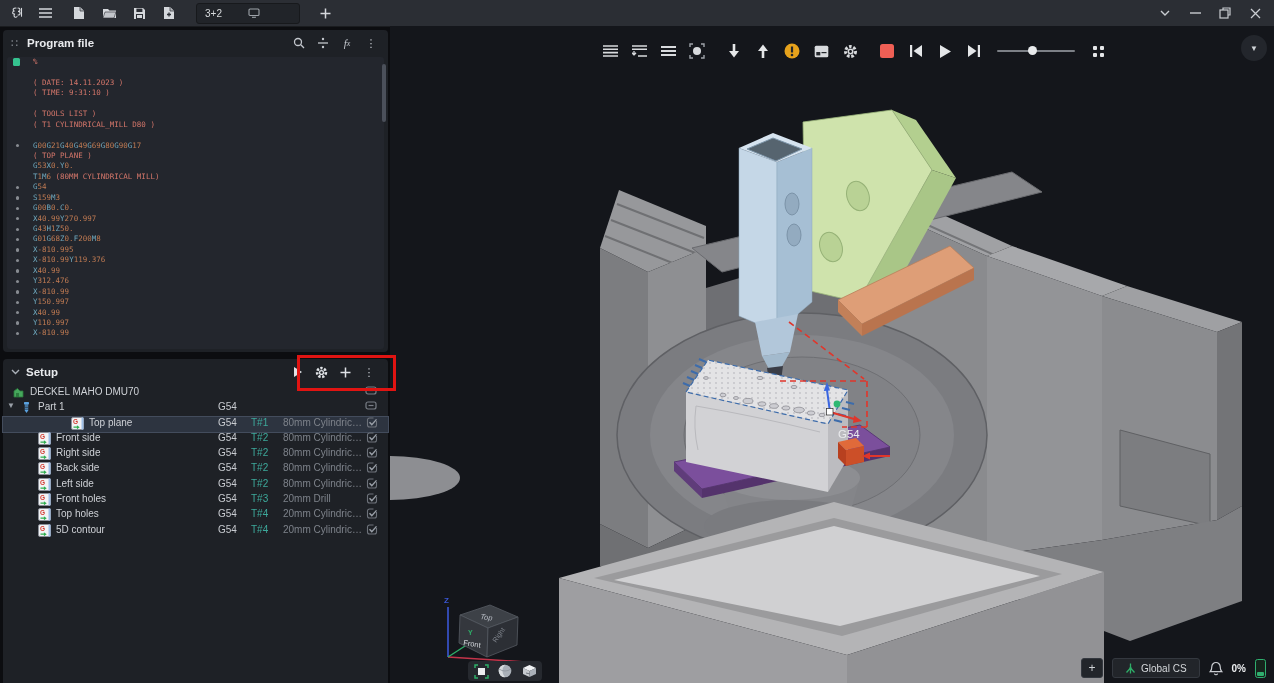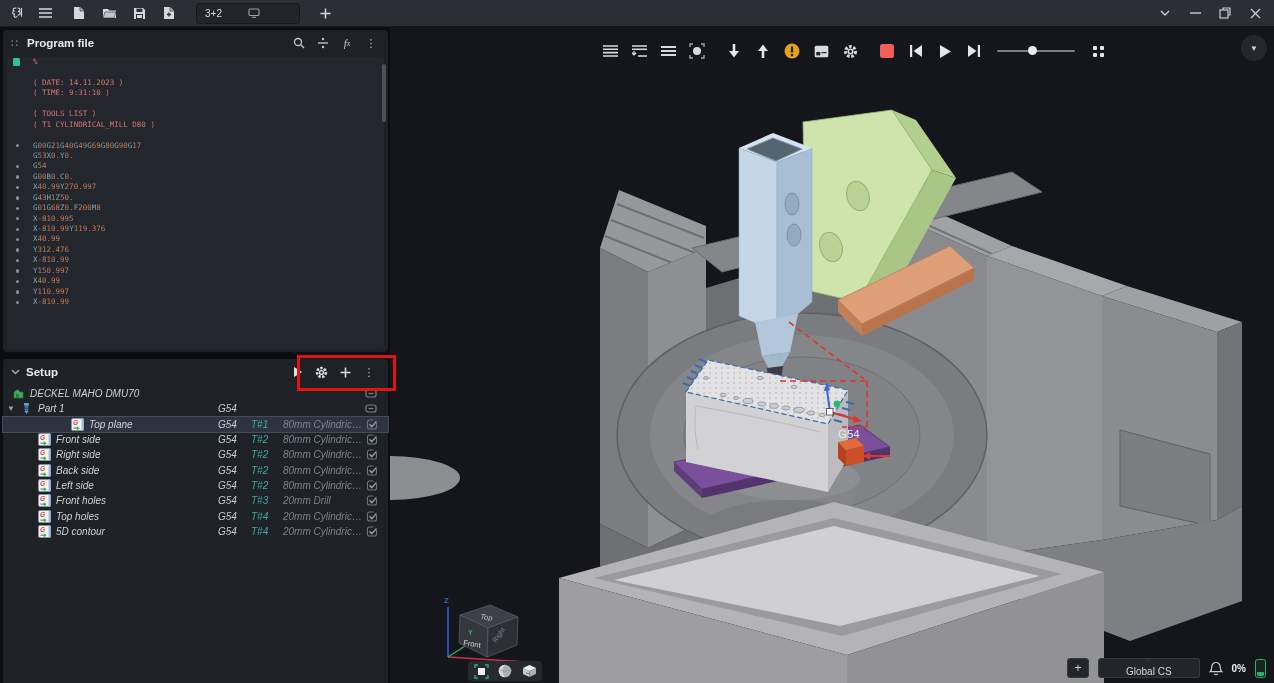--- a/index.html
+++ b/index.html
@@ -31,21 +31,21 @@
   .code-area{position:absolute;top:27px;left:4px;right:4px;bottom:3px;background:#23262d;
     border-radius:3px;overflow:hidden;font-family:"DejaVu Sans Mono",monospace;font-size:7.5px;}
   .code-line{height:10.45px;line-height:10.45px;white-space:pre;position:relative;padding-left:26px;}
   .code-gutter{position:absolute;left:0;top:0;width:22px;height:100%;}
   .bullet{position:absolute;left:9px;top:3.5px;width:3.4px;height:3.4px;border-radius:50%;background:#878b91;}
   .bookmark{position:absolute;left:6px;top:1px;width:7px;height:8px;background:#35c28f;border-radius:1.5px;}
   .cl-c{color:#d4766a;} .cl-k{color:#6fa8bd;} .cl-n{color:#bf7a52;}
   .code-scrollbar{position:absolute;right:2px;top:34px;width:4px;height:58px;background:#4b505a;border-radius:2px;}
   
   .tree{position:absolute;top:27px;left:0;right:0;}
-  .tree-row{height:15.3px;display:flex;align-items:center;font-size:10px;color:#ced1d6;position:relative;font-style:italic;}
+  .tree-row{height:15.3px;display:flex;font-size:10px;color:#ced1d6;position:relative;}
   .tree-row .chev{width:16px;text-align:center;color:#9aa0a8;font-size:8px;}
   .tree-row .t-icon{width:15px;display:flex;justify-content:center;}
   .tree-row .t-name{margin-left:4px;flex:0 0 auto;}
   .col-cs{position:absolute;left:215px;color:#c8cbd0;}
   .col-tool{position:absolute;left:248px;color:#3da99b;}
   .col-desc{position:absolute;left:280px;width:82px;color:#7d828a;overflow:hidden;white-space:nowrap;text-overflow:ellipsis;}
   .col-check{position:absolute;left:363px;}
   .row-sel{background:#2d3440;outline:1px solid #434c5c;padding-left:33px;}
   .op-indent{width:34px;flex:0 0 auto;}
   
@@ -57,21 +57,21 @@
   .vt-slider{width:78px;height:20px;position:relative;margin:0 4px;}
   .vt-slider .track{position:absolute;top:9px;left:0;right:0;height:2px;background:#7c8086;border-radius:1px;}
   .vt-slider .knob{position:absolute;top:5px;left:40%;width:9px;height:9px;border-radius:50%;background:#e8eaec;}
   .vp-dropdown{position:absolute;top:9px;right:7px;width:26px;height:26px;border-radius:50%;background:#23262c;
     display:flex;align-items:center;justify-content:center;color:#cfd2d6;font-size:8px;}
   
   .statusbar{position:absolute;right:8px;bottom:5px;display:flex;align-items:center;gap:9px;height:20px;}
   .plus-btn{width:20px;height:18px;background:#22252a;border:1px solid #34383f;border-radius:3px;
     color:#cfd2d6;display:flex;align-items:center;justify-content:center;font-size:12px;}
   .cs-pill{height:18px;background:#22252a;border:1px solid #34383f;border-radius:3px;display:flex;
-    align-items:center;gap:5px;padding:0 27px;font-size:10px;color:#d5d8db;flex-direction:column;}
+    align-items:center;gap:5px;padding:0 12px;font-size:10px;color:#d5d8db;}
   .progress{font-size:10px;font-weight:bold;color:#eceef0;}
   .battery{width:9px;height:17px;border:1.6px solid #2fae6e;border-radius:2.5px;position:relative;background:#15241c;}
   .battery .fill{position:absolute;bottom:1px;left:1px;right:1px;height:4px;background:#2fae6e;border-radius:1px;}
   
   .viewcube{position:absolute;left:40px;bottom:18px;}
   .shade-bar{position:absolute;left:78px;bottom:2px;height:20px;background:#26292f;border-radius:4px;
     display:flex;align-items:center;padding:0 4px;gap:6px;}
   .shade-btn{width:18px;height:18px;display:flex;align-items:center;justify-content:center;}
 </style>
 </head>
@@ -177,22 +177,25 @@
   <div class="code-area" id="code-area">
       <div class="code-line"><span class="code-gutter"><span class="bookmark"></span></span><span><span class="cl-c">%</span></span></div>
       <div class="code-line"><span class="code-gutter"></span><span></span></div>
       <div class="code-line"><span class="code-gutter"></span><span><span class="cl-c">( DATE: 14.11.2023 )</span></span></div>
       <div class="code-line"><span class="code-gutter"></span><span><span class="cl-c">( TIME: 9:31:10 )</span></span></div>
       <div class="code-line"><span class="code-gutter"></span><span></span></div>
       <div class="code-line"><span class="code-gutter"></span><span><span class="cl-c">( TOOLS LIST )</span></span></div>
       <div class="code-line"><span class="code-gutter"></span><span><span class="cl-c">( T1 CYLINDRICAL_MILL D80 )</span></span></div>
       <div class="code-line"><span class="code-gutter"></span><span></span></div>
       <div class="code-line"><span class="code-gutter"><span class="bullet"></span></span><span><span class="cl-k">G</span><span class="cl-n">00</span><span class="cl-k">G</span><span class="cl-n">21</span><span class="cl-k">G</span><span class="cl-n">40</span><span class="cl-k">G</span><span class="cl-n">49</span><span class="cl-k">G</span><span class="cl-n">69</span><span class="cl-k">G</span><span class="cl-n">80</span><span class="cl-k">G</span><span class="cl-n">90</span><span class="cl-k">G</span><span class="cl-n">17</span></span></div>
+      <div class="code-line"><span class="code-gutter"></span><span><span class="cl-c">( TOP PLANE )</span></span></div>
       <div class="code-line"><span class="code-gutter"></span><span><span class="cl-k">G</span><span class="cl-n">53</span><span class="cl-k">X</span><span class="cl-n">0.</span><span class="cl-k">Y</span><span class="cl-n">0.</span></span></div>
+      <div class="code-line"><span class="code-gutter"></span><span><span class="cl-k">T</span><span class="cl-n">1</span><span class="cl-k">M</span><span class="cl-n">6 </span><span class="cl-c">(80MM CYLINDRICAL MILL)</span></span></div>
       <div class="code-line"><span class="code-gutter"><span class="bullet"></span></span><span><span class="cl-k">G</span><span class="cl-n">54</span></span></div>
+      <div class="code-line"><span class="code-gutter"><span class="bullet"></span></span><span><span class="cl-k">S</span><span class="cl-n">159</span><span class="cl-k">M</span><span class="cl-n">3</span></span></div>
       <div class="code-line"><span class="code-gutter"><span class="bullet"></span></span><span><span class="cl-k">G</span><span class="cl-n">00</span><span class="cl-k">B</span><span class="cl-n">0.</span><span class="cl-k">C</span><span class="cl-n">0.</span></span></div>
       <div class="code-line"><span class="code-gutter"><span class="bullet"></span></span><span><span class="cl-k">X</span><span class="cl-n">40.99</span><span class="cl-k">Y</span><span class="cl-n">270.997</span></span></div>
       <div class="code-line"><span class="code-gutter"><span class="bullet"></span></span><span><span class="cl-k">G</span><span class="cl-n">43</span><span class="cl-k">H</span><span class="cl-n">1</span><span class="cl-k">Z</span><span class="cl-n">50.</span></span></div>
       <div class="code-line"><span class="code-gutter"><span class="bullet"></span></span><span><span class="cl-k">G</span><span class="cl-n">01</span><span class="cl-k">G</span><span class="cl-n">68</span><span class="cl-k">Z</span><span class="cl-n">0.</span><span class="cl-k">F</span><span class="cl-n">200</span><span class="cl-k">M</span><span class="cl-n">8</span></span></div>
       <div class="code-line"><span class="code-gutter"><span class="bullet"></span></span><span><span class="cl-k">X</span><span class="cl-n">-810.995</span></span></div>
       <div class="code-line"><span class="code-gutter"><span class="bullet"></span></span><span><span class="cl-k">X</span><span class="cl-n">-810.99</span><span class="cl-k">Y</span><span class="cl-n">119.376</span></span></div>
       <div class="code-line"><span class="code-gutter"><span class="bullet"></span></span><span><span class="cl-k">X</span><span class="cl-n">40.99</span></span></div>
       <div class="code-line"><span class="code-gutter"><span class="bullet"></span></span><span><span class="cl-k">Y</span><span class="cl-n">312.476</span></span></div>
       <div class="code-line"><span class="code-gutter"><span class="bullet"></span></span><span><span class="cl-k">X</span><span class="cl-n">-810.99</span></span></div>
       <div class="code-line"><span class="code-gutter"><span class="bullet"></span></span><span><span class="cl-k">Y</span><span class="cl-n">150.997</span></span></div>

